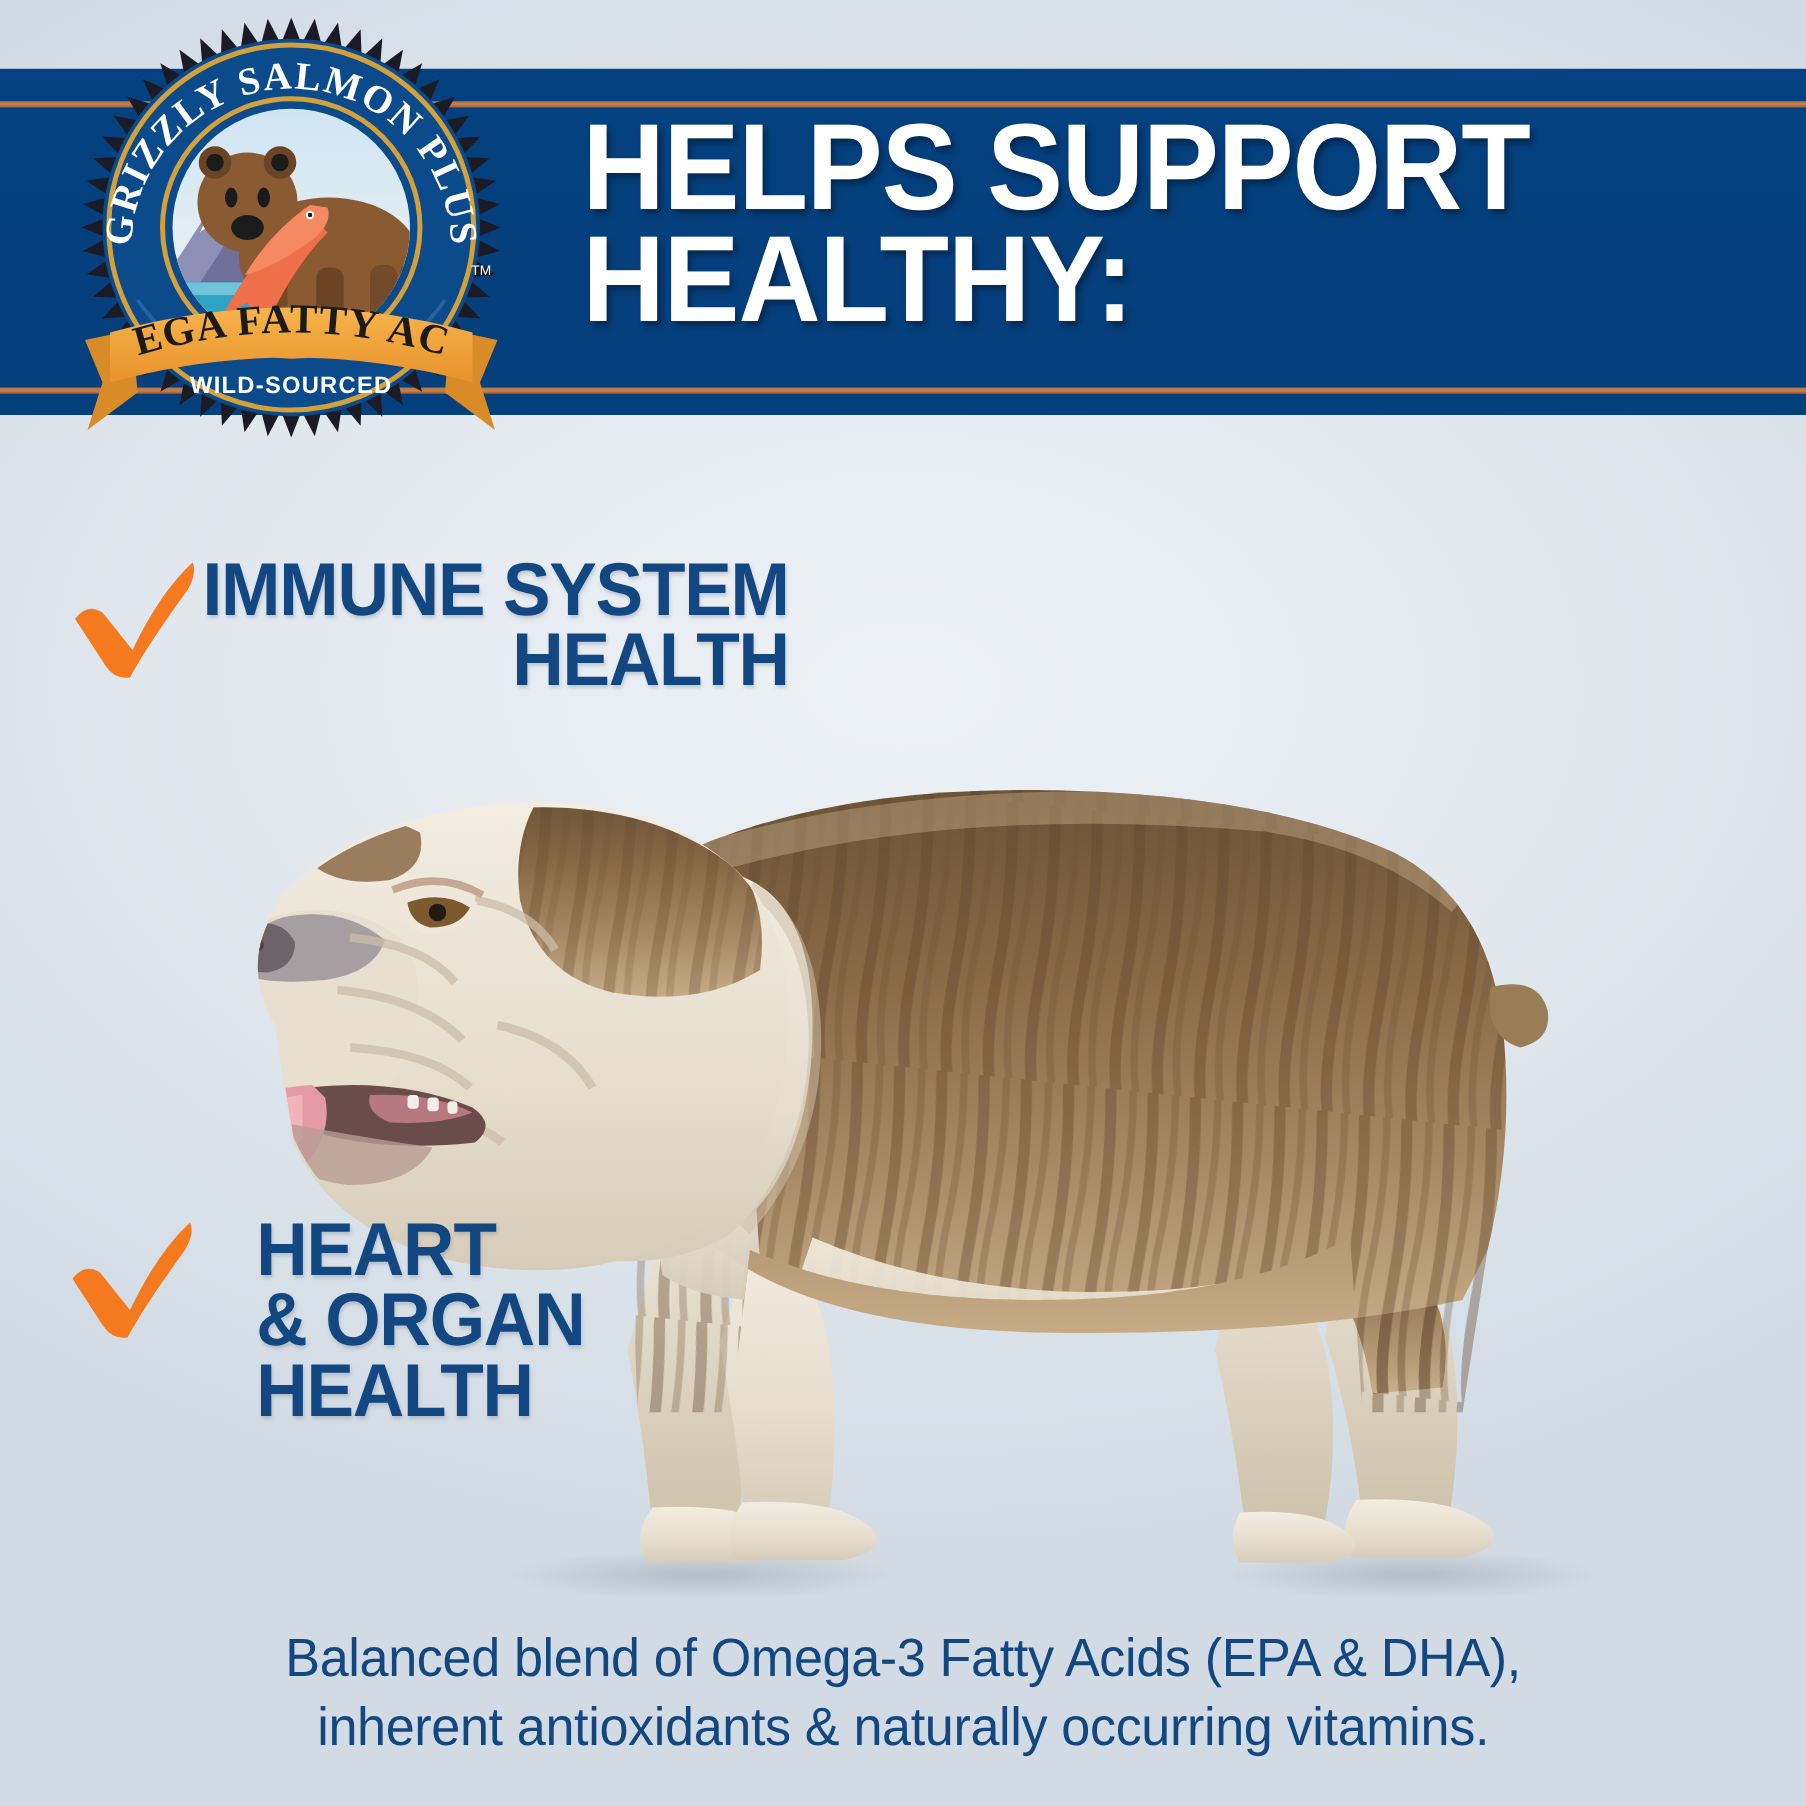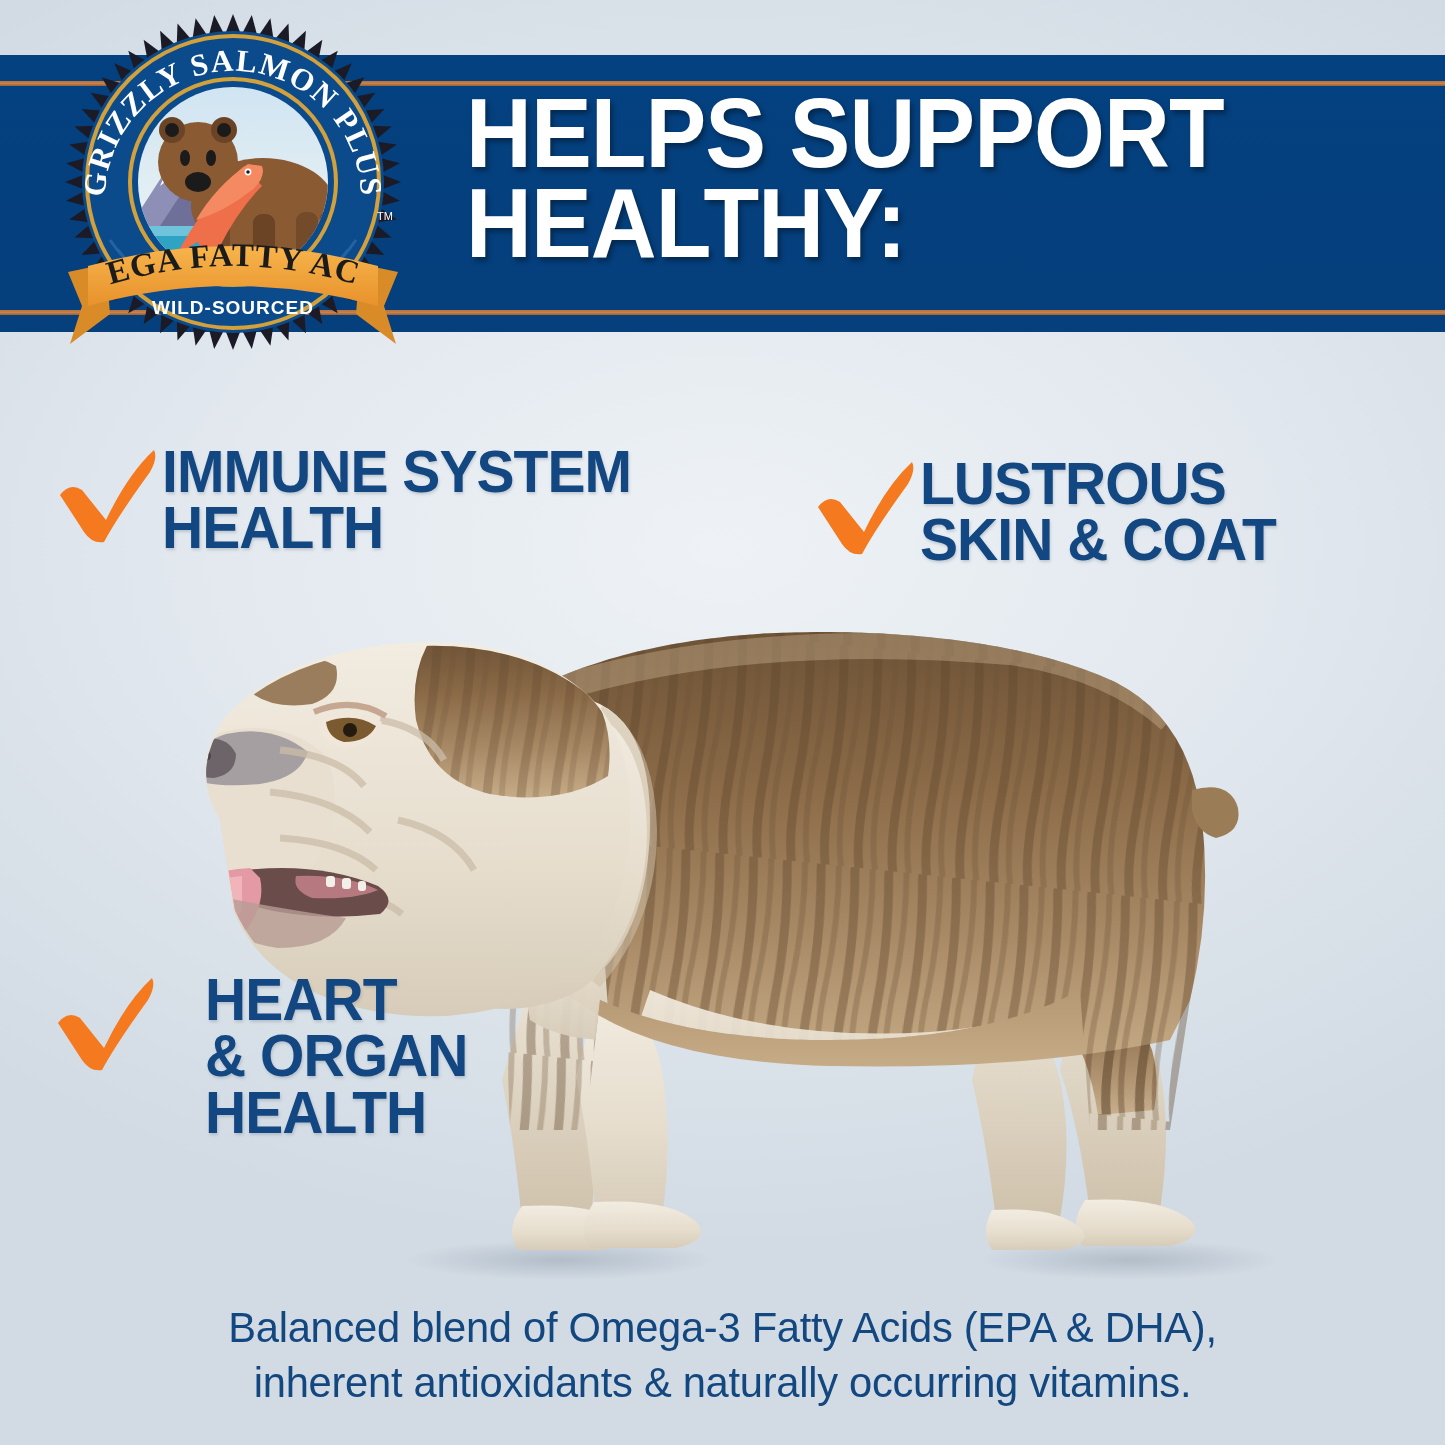--- a/index.html
+++ b/index.html
@@ -48,21 +48,21 @@
     color:#134781;
     font-family:"Liberation Sans", sans-serif;
     font-weight:bold;
     line-height:.94;
     letter-spacing:-1px;
     transform:scaleX(.95);
     transform-origin:left top;
     white-space:pre-line;
     text-shadow:1px 2px 3px rgba(120,135,150,.35);
   }
-  #benefit-0{left:54px;top:440px;}
+  #benefit-0{left:54px;top:440px;text-align:right;}
   #benefit-0 .benefit-label{font-size:60px;padding-top:4px;}
   #benefit-1{left:812px;top:452px;}
   #benefit-1 .benefit-label{font-size:60px;padding-top:4px;}
   #benefit-2{left:52px;top:968px;gap:45px;}
   #benefit-2 .benefit-label{font-size:60px;padding-top:4px;}
   
   .dog-wrap{position:absolute;left:130px;top:570px;width:1180px;height:720px;}
   .dog-wrap svg{display:block;width:1180px;height:720px;}
   
   .caption{
@@ -484,29 +484,20 @@
   <div class="benefit" id="benefit-0">
     <span class="check">
       <svg width="108" height="105" viewBox="0 0 108 105" xmlns="http://www.w3.org/2000/svg">
         <path d="M 6,55 Q 16,42 28,50 L 52,80 Q 74,34 100,10 Q 104,18 96,32 Q 64,76 50,102 Q 38,104 30,92 Z" fill="#F5791F"></path>
       </svg>
     </span>
     <span class="benefit-label">IMMUNE SYSTEM
 HEALTH</span>
   </div>
 
-  <div class="benefit" id="benefit-1">
-    <span class="check">
-      <svg width="108" height="105" viewBox="0 0 108 105" xmlns="http://www.w3.org/2000/svg">
-        <path d="M 6,55 Q 16,42 28,50 L 52,80 Q 74,34 100,10 Q 104,18 96,32 Q 64,76 50,102 Q 38,104 30,92 Z" fill="#F5791F"></path>
-      </svg>
-    </span>
-    <span class="benefit-label">LUSTROUS
-SKIN &amp; COAT</span>
-  </div>
 
   <div class="benefit" id="benefit-2">
     <span class="check">
       <svg width="108" height="105" viewBox="0 0 108 105" xmlns="http://www.w3.org/2000/svg">
         <path d="M 6,55 Q 16,42 28,50 L 52,80 Q 74,34 100,10 Q 104,18 96,32 Q 64,76 50,102 Q 38,104 30,92 Z" fill="#F5791F"></path>
       </svg>
     </span>
     <span class="benefit-label">HEART
 &amp; ORGAN
 HEALTH</span>

